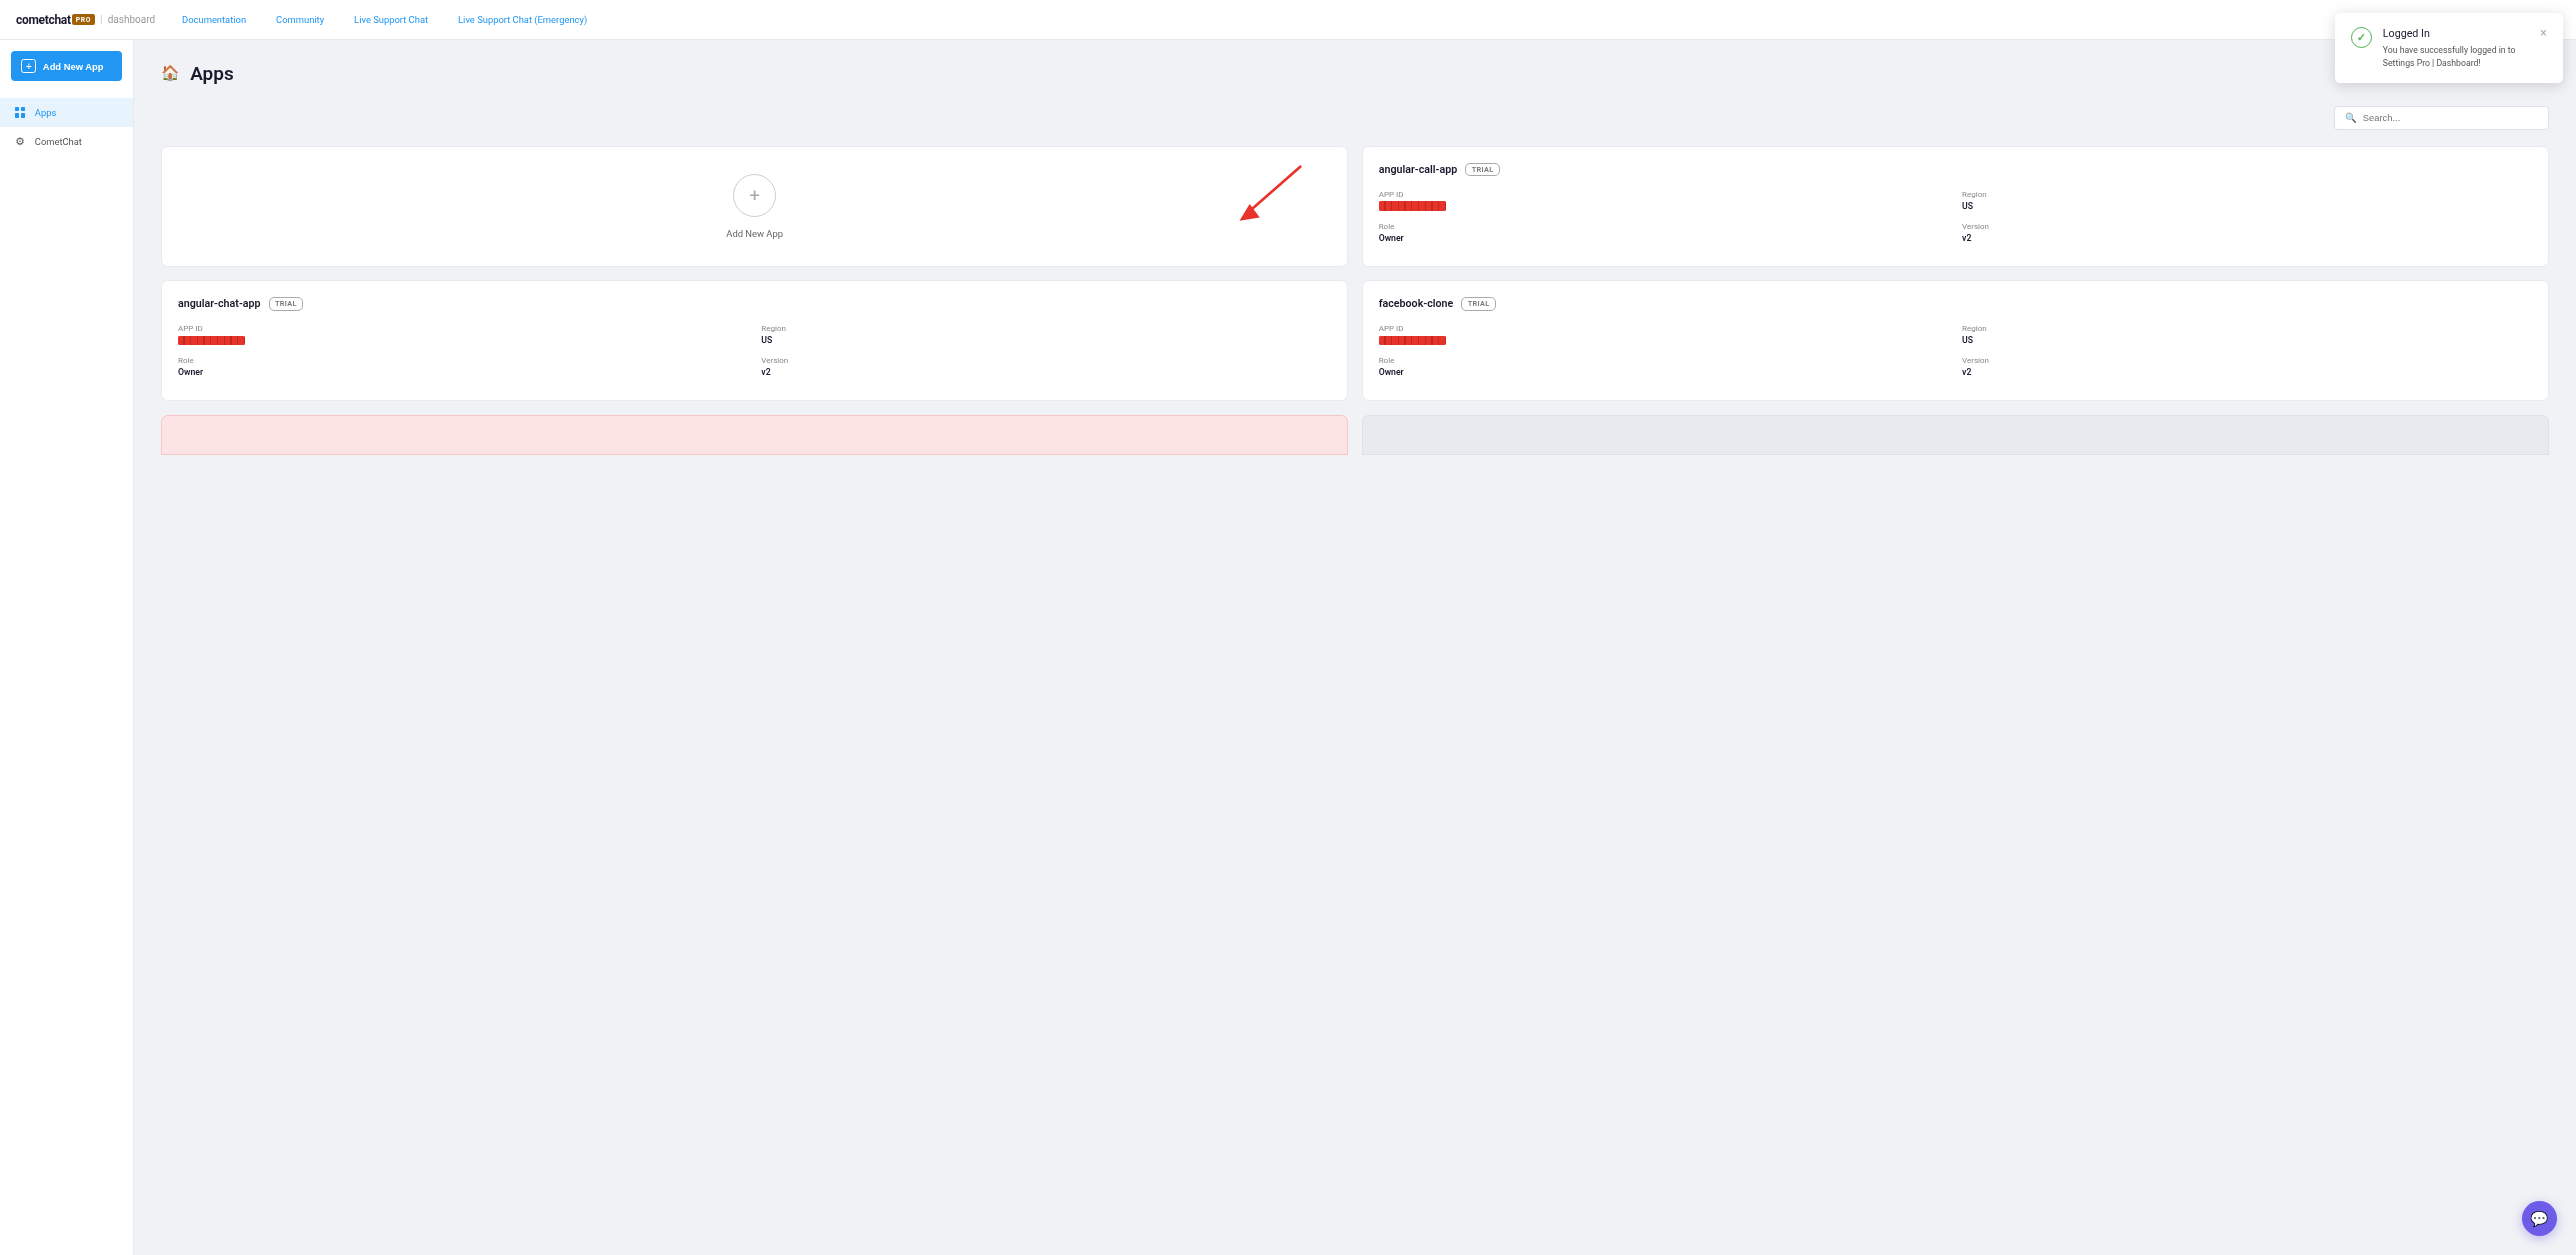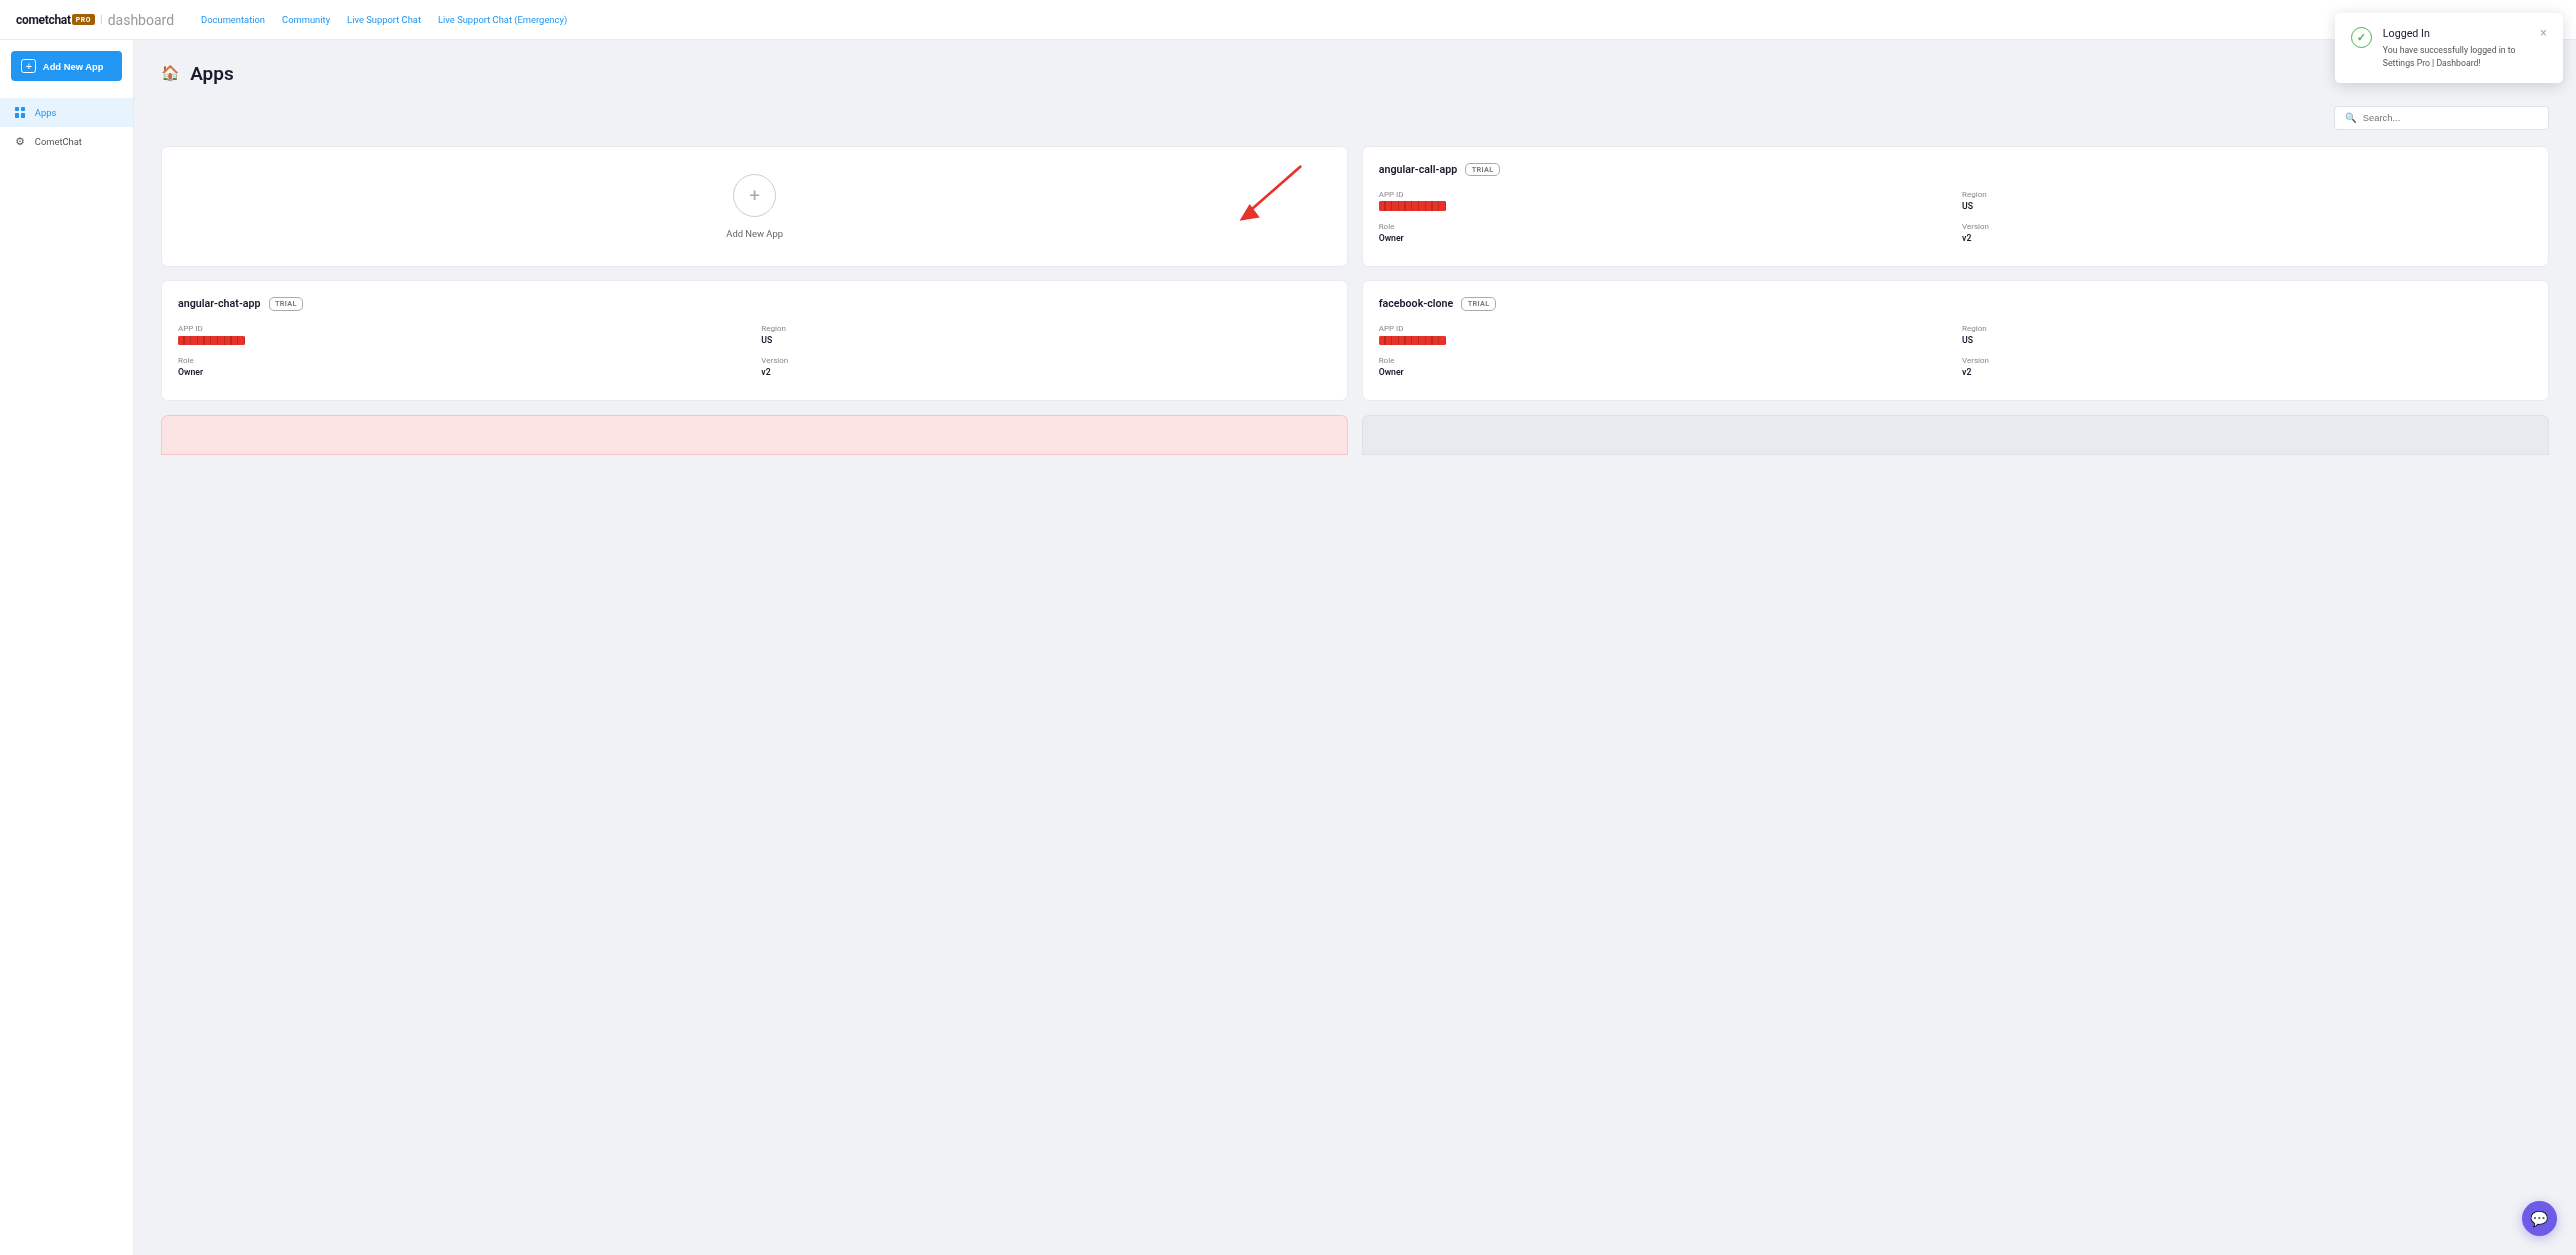--- a/index.html
+++ b/index.html
@@ -45,25 +45,25 @@
       border-radius: 2px;
       letter-spacing: 0.7px;
     }
     .logo-divider {
       color: #ccc;
       font-size: 10.7px;
       margin: 0 4px;
     }
     .dashboard-label {
       color: #999;
-      font-size: 14px;
+      font-size: 10px;
     }
     .nav-links {
       display: flex;
-      gap: 17px;
+      gap: 30px;
       align-items: center;
     }
     .nav-link {
       color: #2196f3;
       font-size: 9.4px;
       text-decoration: none;
       cursor: pointer;
     }
 
     

